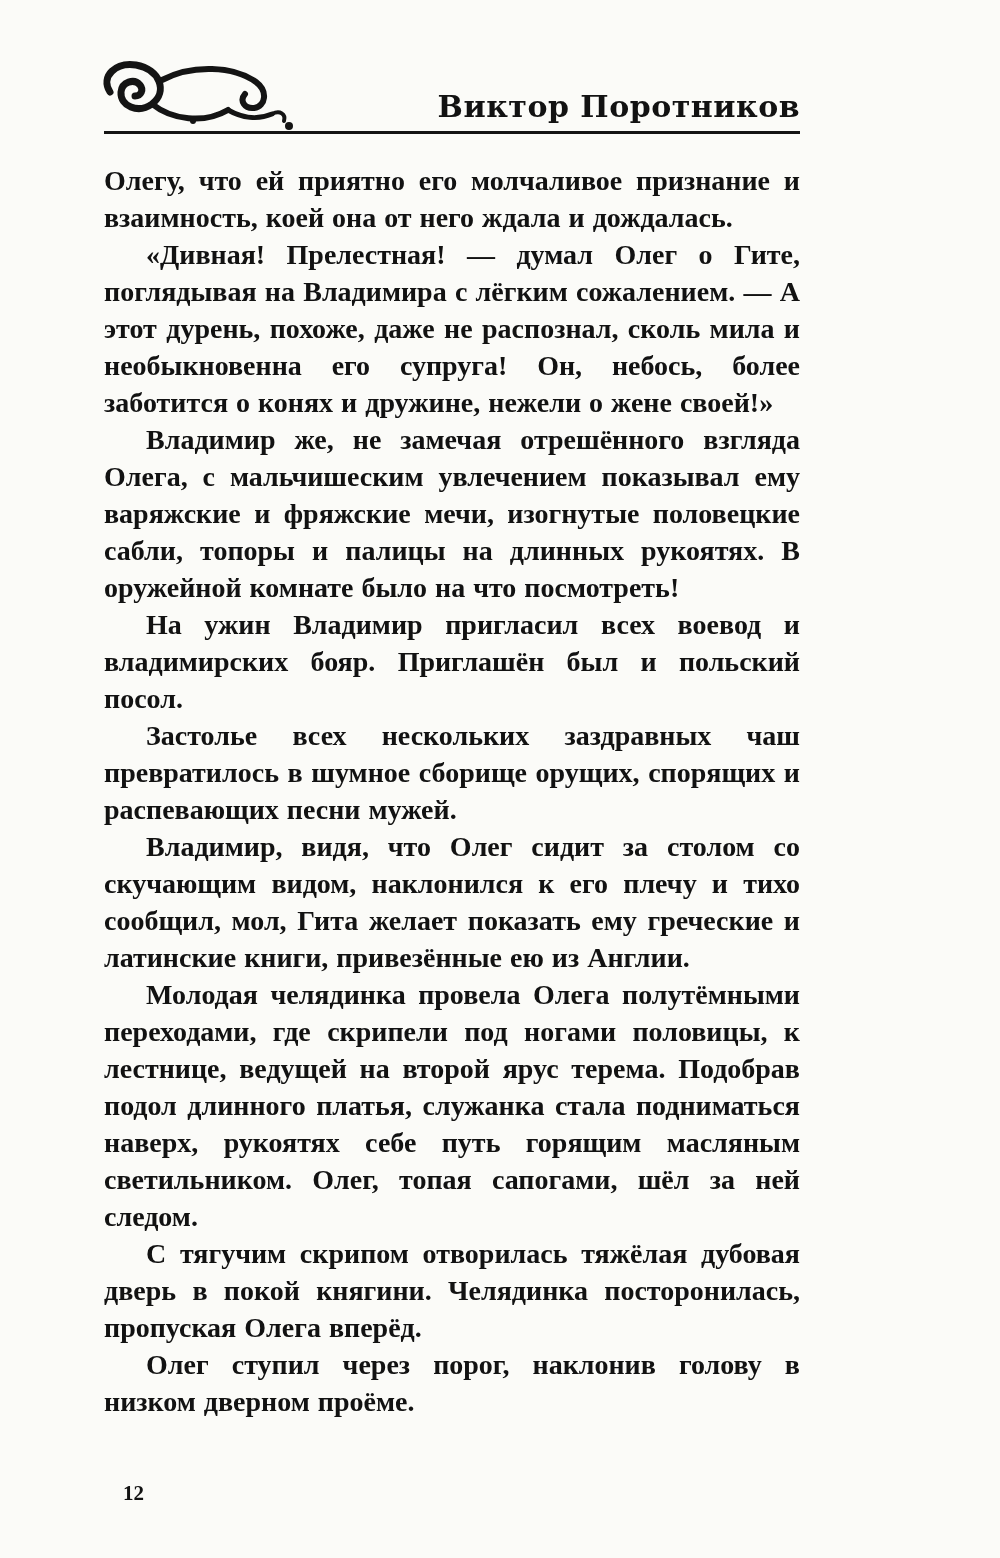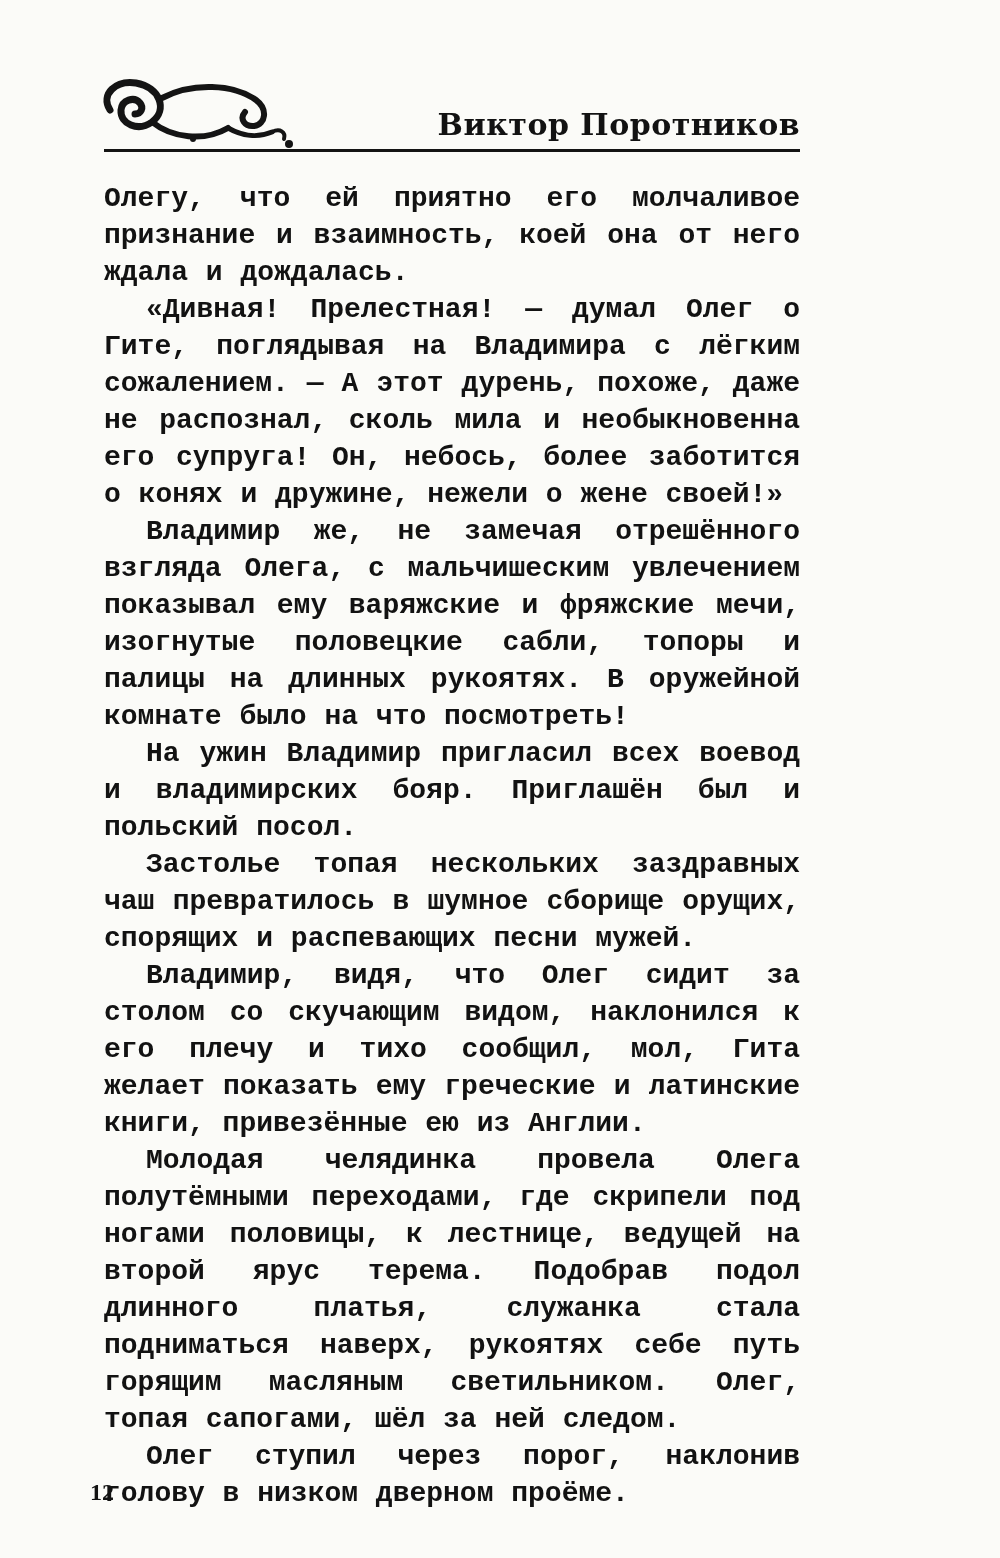--- a/index.html
+++ b/index.html
@@ -11,21 +11,21 @@
     height: 1558px;
     background: #fbfbf8;
     font-family: "Liberation Serif", serif;
     color: #121212;
     overflow: hidden;
   }
   .page {
     box-sizing: border-box;
     width: 880px;
     height: 1558px;
-    padding: 80px 80px 0 104px;
+    padding: 62px 80px 0 104px;
     position: relative;
   }
   
   .header {
     position: relative;
     height: 72px;
   }
   .ornament {
     position: absolute;
     left: -8px;
@@ -44,40 +44,39 @@
     position: absolute;
     left: 0;
     right: 0;
     bottom: 0;
     height: 3px;
     background: #141414;
   }
   
   .text-block {
     margin-top: 28px;
-    font-family: Liberation Mono, monospace;
   }
   .text-block p {
     margin: 0;
     font-size: 28px;
     line-height: 37px;
     font-weight: bold;
     text-align: justify;
     text-indent: 42px;
     word-spacing: 1px;
   }
   .text-block p.no-indent {
     text-indent: 0;
   }
   
   .page-number {
     position: absolute;
-    left: 90px;
+    left: 123px;
     bottom: 52px;
-    font-size: 24px;
+    font-size: 21px;
     font-weight: bold;
   }
 </style>
 </head>
 <body>
 
 <div class="page">
 
   <div class="header">
     <span class="ornament">
@@ -97,21 +96,22 @@
     </span>
     <span class="author">Виктор Поротников</span>
     <span class="header-rule"></span>
   </div>
 
   <div class="text-block">
     <p class="no-indent">Олегу, что ей приятно его молчаливое признание и взаимность, коей она от него ждала и дождалась.</p>
     <p>«Дивная! Прелестная! — думал Олег о Гите, поглядывая на Владимира с лёгким сожалением. — А этот дурень, похоже, даже не распознал, сколь мила и необыкновенна его супруга! Он, небось, более заботится о конях и дружине, нежели о жене своей!»</p>
     <p>Владимир же, не замечая отрешённого взгляда Олега, с мальчишеским увлечением показывал ему варяжские и фряжские мечи, изогнутые половецкие сабли, топоры и палицы на длинных рукоятях. В оружейной комнате было на что посмотреть!</p>
     <p>На ужин Владимир пригласил всех воевод и владимирских бояр. Приглашён был и польский посол.</p>
-    <p>Застолье топая нескольких заздравных чаш превратилось в шумное сборище орущих, спорящих и распевающих песни мужей.</p>
+    <p>Застолье всех нескольких заздравных чаш превратилось в шумное сборище орущих, спорящих и распевающих песни мужей.</p>
     <p>Владимир, видя, что Олег сидит за столом со скучающим видом, наклонился к его плечу и тихо сообщил, мол, Гита желает показать ему греческие и латинские книги, привезённые ею из Англии.</p>
     <p>Молодая челядинка провела Олега полутёмными переходами, где скрипели под ногами половицы, к лестнице, ведущей на второй ярус терема. Подобрав подол длинного платья, служанка стала подниматься наверх, рукоятях себе путь горящим масляным светильником. Олег, топая сапогами, шёл за ней следом.</p>
+    <p>С тягучим скрипом отворилась тяжёлая дубовая дверь в покой княгини. Челядинка посторонилась, пропуская Олега вперёд.</p>
     <p>Олег ступил через порог, наклонив голову в низком дверном проёме.</p>
   </div>
 
   <div class="page-number">12</div>
 
 </div>
 
 </body></html>

